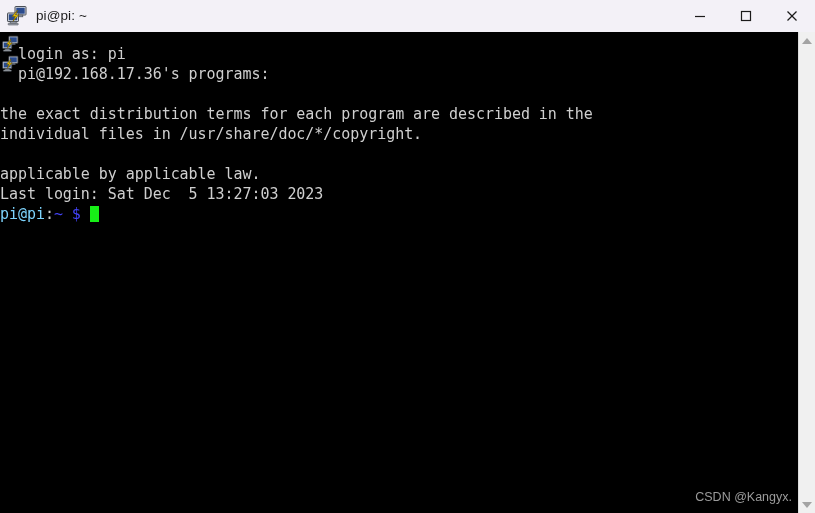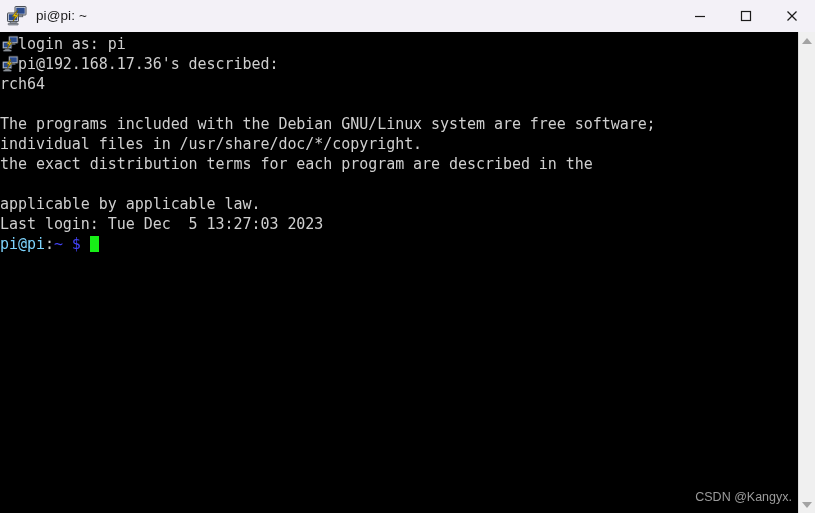--- a/index.html
+++ b/index.html
@@ -61,21 +61,21 @@
   }
   #terminal {
     position: relative;
     flex: 1 1 auto;
     background: #000000;
     overflow: hidden;
     font-family: "DejaVu Sans Mono", "Liberation Mono", monospace;
     font-size: 15px;
     line-height: 20px;
     color: #cfcfcf;
-    padding-top: 2px;
+    padding-top: 12px;
   }
   .tline {
     white-space: pre;
     height: 20px;
     line-height: 20px;
     font-family: "DejaVu Sans Mono", "Liberation Mono", monospace;
     font-size: 15px;
     letter-spacing: -0.05px;
   }
   .tline.blank { color: transparent; }
@@ -200,29 +200,27 @@
         </svg>
       </div>
     </div>
   </div>
 
   <div id="body-row">
 
     <div id="terminal">
 
       <div class="tline">  login as: pi</div>
-      <div class="tline">  pi@192.168.17.36's described:</div>
-      <div class="tline">rch64</div>
+      <div class="tline">  pi@192.168.17.36's programs:</div>
       <div class="tline blank"></div>
-      <div class="tline">The programs included with the Debian GNU/Linux system are free software;</div>
+      <div class="tline">the exact distribution terms for each program are described in the</div>
       <div class="tline">individual files in /usr/share/doc/*/copyright.</div>
-      <div class="tline">the exact distribution terms for each program are described in the</div>
       <div class="tline blank"></div>
       <div class="tline">applicable by applicable law.</div>
-      <div class="tline">Last login: Tue Dec  5 13:27:03 2023</div>
+      <div class="tline">Last login: Sat Dec  5 13:27:03 2023</div>
 
       <div class="tline"><span class="c-green">pi@pi</span><span class="c-gray">:</span><span class="c-blue">~</span><span class="c-gray"> </span><span class="c-blue">$</span><span class="c-gray"> </span><span class="cursor"></span></div>
 
       <div class="artifact-icon" id="artifact-1">
         <svg class="putty-svg" width="19" height="18" viewBox="0 0 22 22" aria-hidden="true">
           <rect x="9" y="1.5" width="11" height="8.5" rx="0.6" fill="#cfd4dc" stroke="#3d4249" stroke-width="1"></rect>
           <rect x="10.3" y="2.8" width="8.4" height="5.9" fill="#2a4b8d"></rect>
           <rect x="12.2" y="10" width="4.6" height="1.8" fill="#9aa1ab" stroke="#3d4249" stroke-width="0.7"></rect>
           <rect x="1.5" y="8" width="11" height="8.5" rx="0.6" fill="#cfd4dc" stroke="#3d4249" stroke-width="1"></rect>
           <rect x="2.8" y="9.3" width="8.4" height="5.9" fill="#2a4b8d"></rect>

